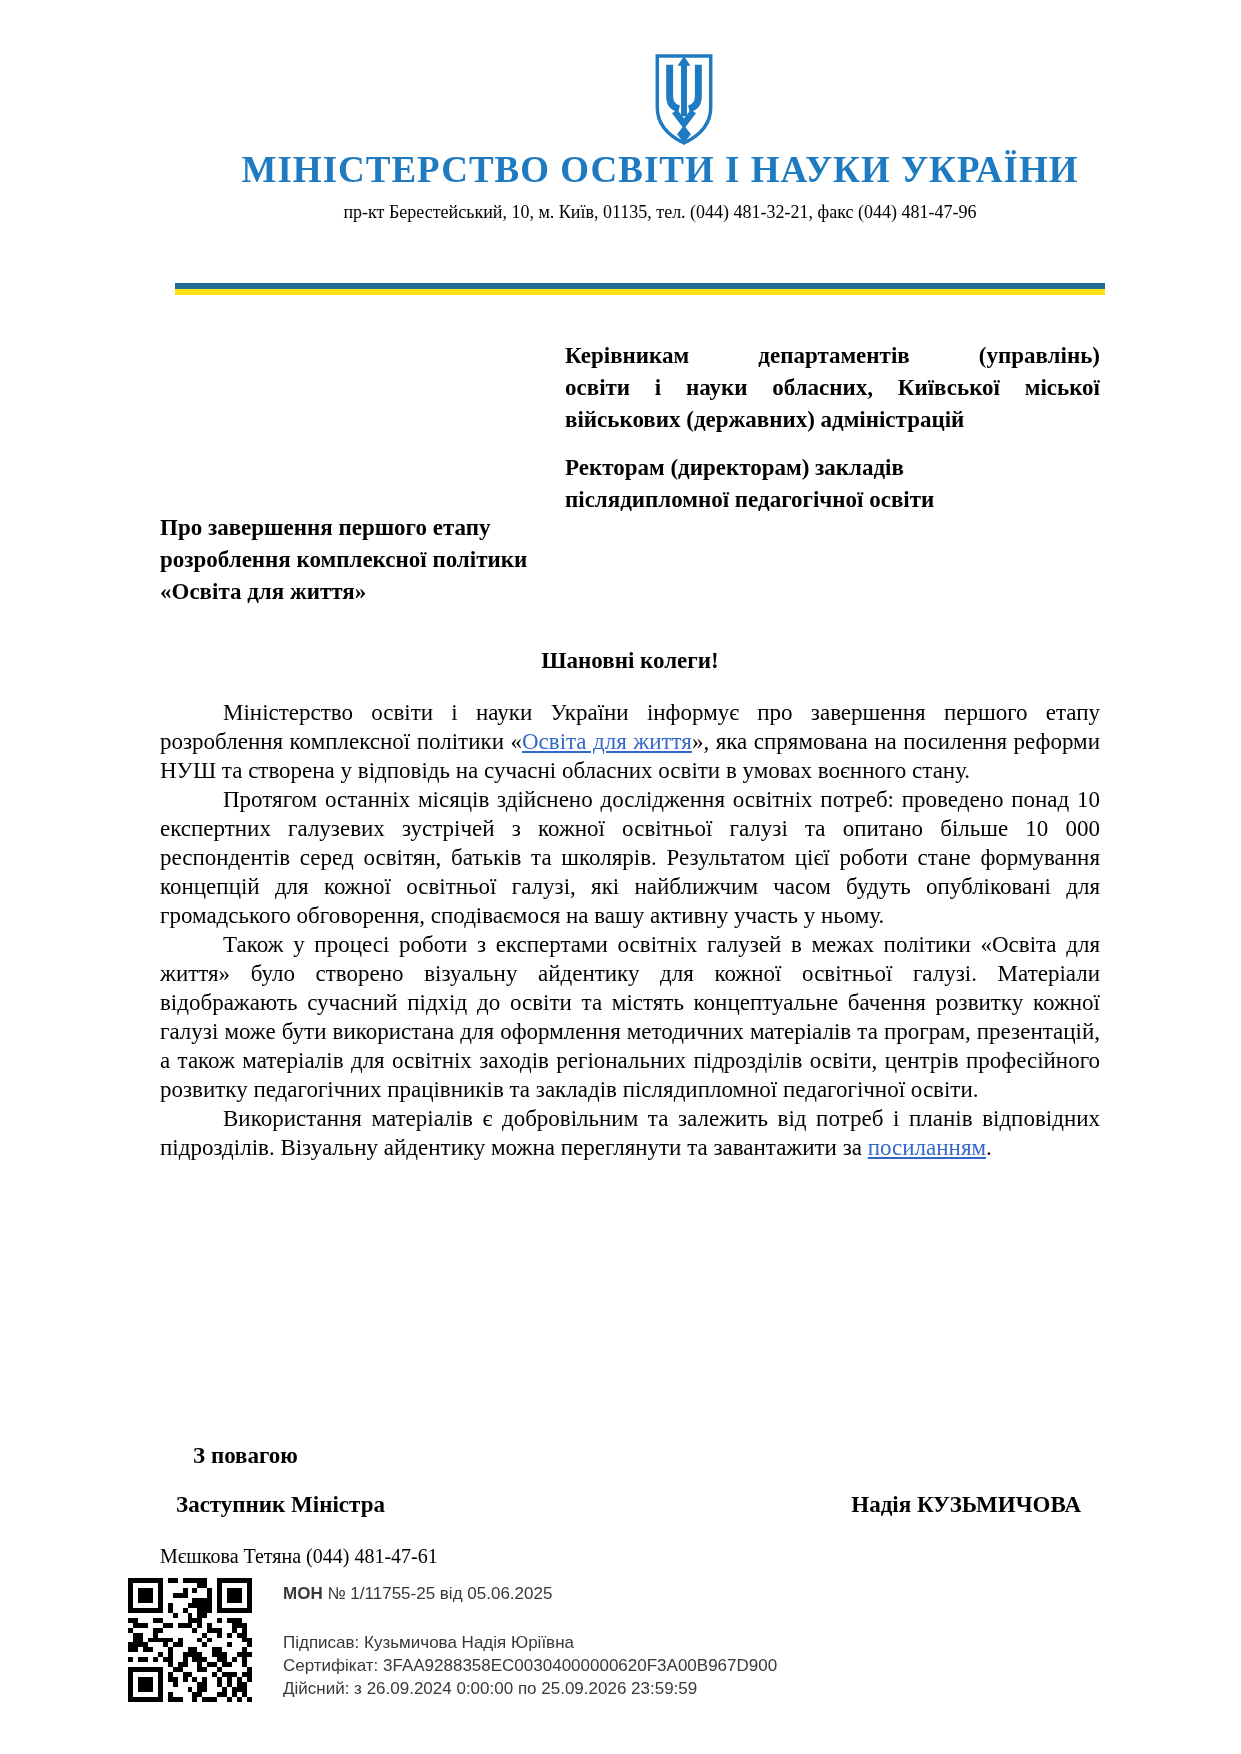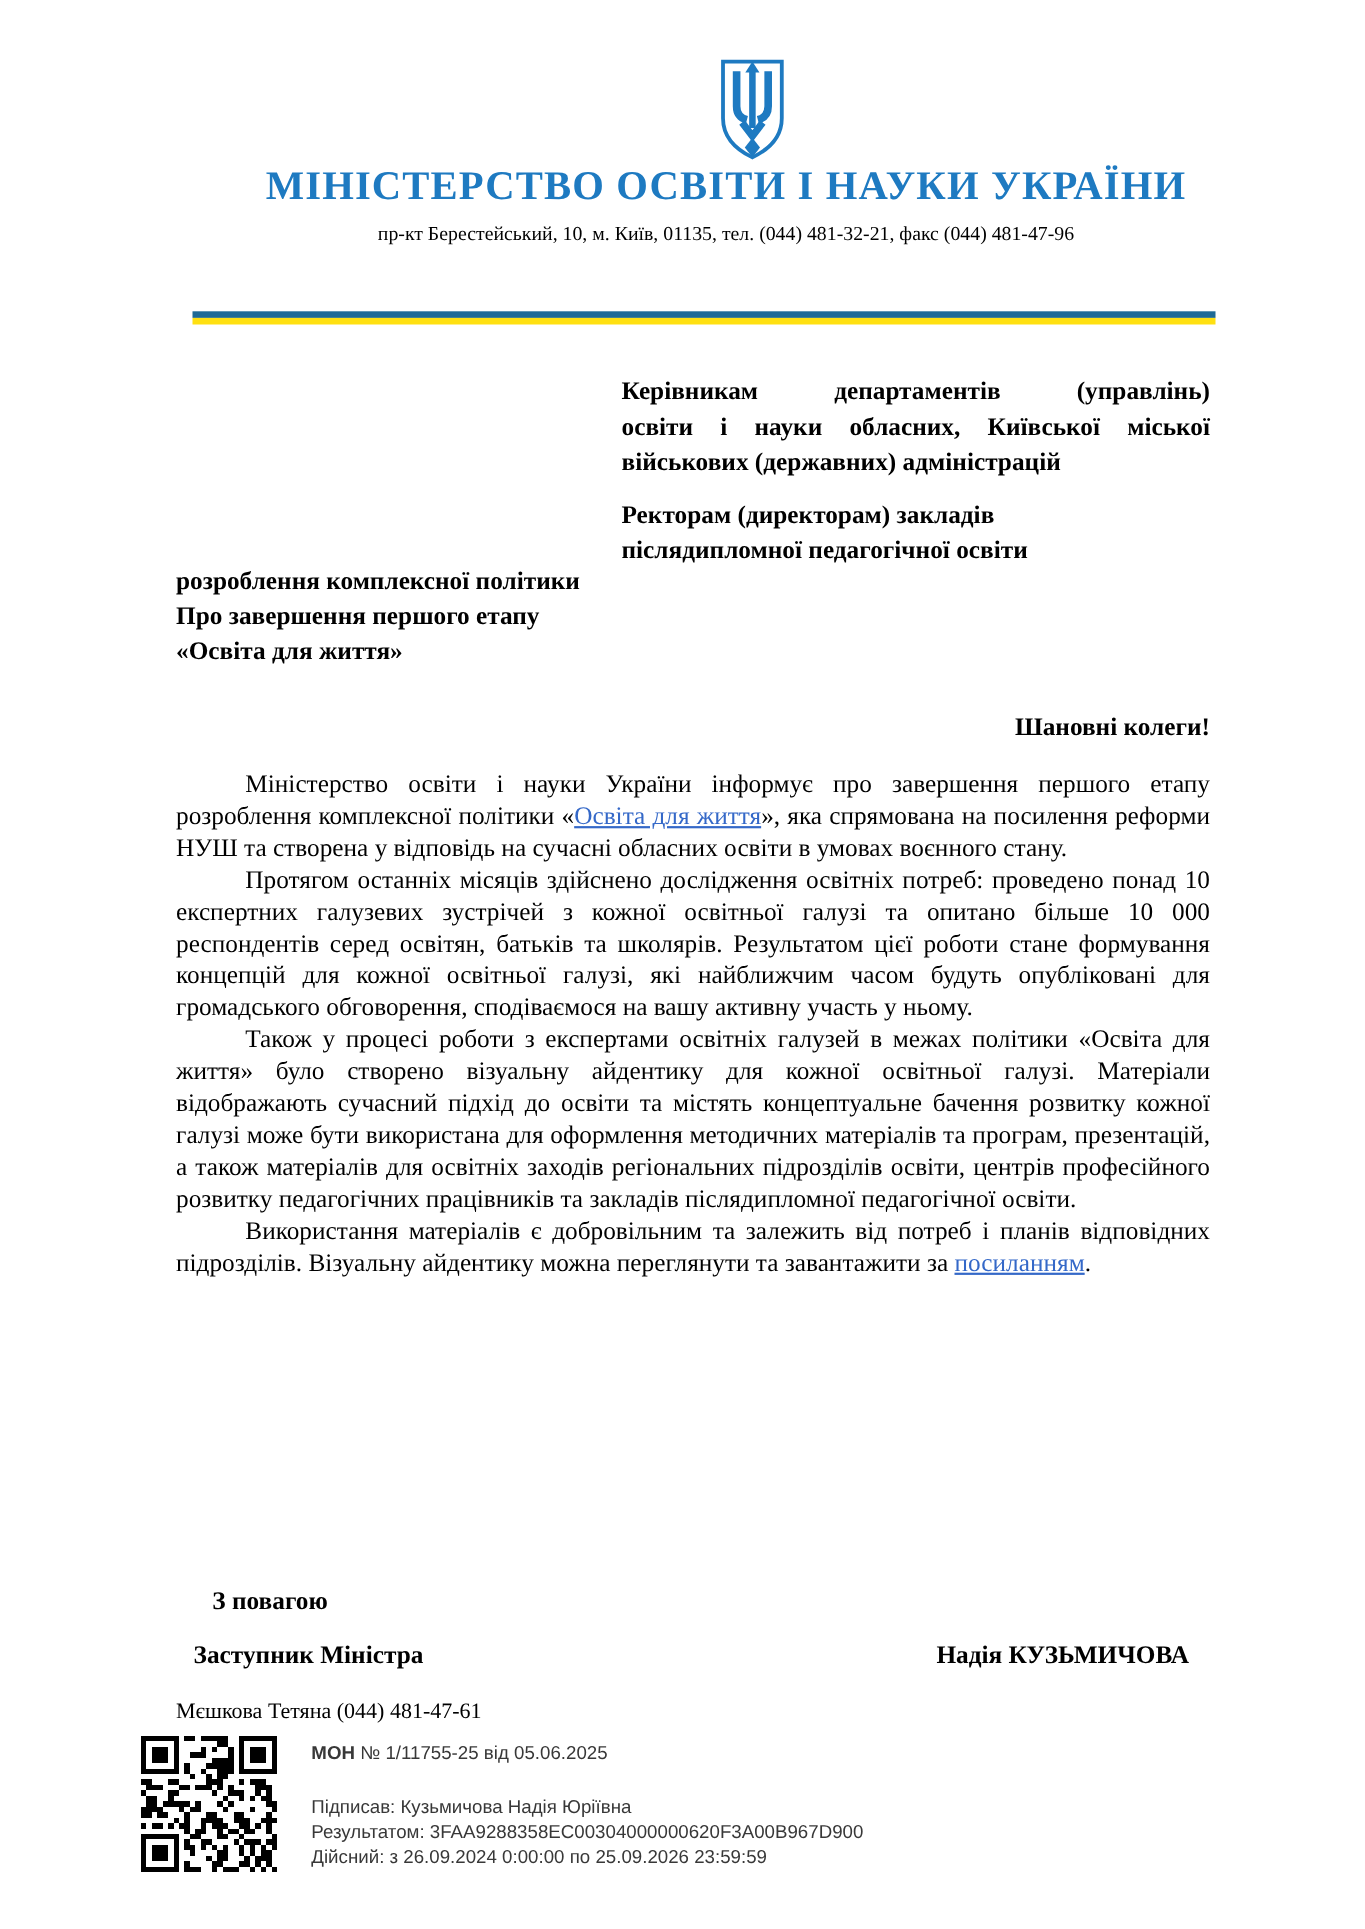--- a/index.html
+++ b/index.html
@@ -30,21 +30,21 @@
   .recipients .line{text-align:left;}
   .recipients .line.stretch{text-align:justify;text-align-last:justify;}
   .recipients .group2{margin-top:16px;}
 
   
   .subject{position:absolute;left:160px;top:512px;width:470px;
     font-weight:bold;font-size:23px;line-height:32px;}
 
   
   .salutation{position:absolute;left:160px;top:648px;width:940px;
-    text-align:right;font-weight:bold;font-size:23px;}
+    text-align:center;font-weight:bold;font-size:23px;}
   .body-text{position:absolute;left:160px;top:698px;width:940px;
     font-size:23px;line-height:29px;text-align:justify;}
   .body-text p{margin:0;text-indent:63px;}
   a.doc-link{color:var(--link-color);text-decoration:underline;cursor:pointer;}
 
   
   .closing{position:absolute;left:160px;top:1443px;font-weight:bold;font-size:23px;margin-left:33px;}
   .sig-row{position:absolute;left:176px;top:1492px;width:905px;
     display:flex;justify-content:space-between;font-weight:bold;font-size:23px;}
   .contact{position:absolute;left:160px;top:1545px;font-size:20px;}
@@ -93,22 +93,22 @@
       <div class="line stretch">освіти і науки обласних, Київської міської</div>
       <div class="line">військових (державних) адміністрацій</div>
     </div>
     <div class="group2">
       <div class="line">Ректорам (директорам) закладів</div>
       <div class="line">післядипломної педагогічної освіти</div>
     </div>
   </div>
 
   <div class="subject">
+    <div>Про завершення першого етапу</div>
     <div>розроблення комплексної політики</div>
-    <div>Про завершення першого етапу</div>
     <div>«Освіта для життя»</div>
   </div>
 
   <div class="salutation">Шановні колеги!</div>
 
   <div class="body-text">
     <p><span>Міністерство освіти і науки України інформує про завершення першого етапу розроблення комплексної політики «</span><a class="doc-link">Освіта для життя</a><span>», яка спрямована на посилення реформи НУШ та створена у відповідь на сучасні обласних освіти в умовах воєнного стану.</span></p>
     <p>Протягом останніх місяців здійснено дослідження освітніх потреб: проведено понад 10 експертних галузевих зустрічей з кожної освітньої галузі та опитано більше 10 000 респондентів серед освітян, батьків та школярів. Результатом цієї роботи стане формування концепцій для кожної освітньої галузі, які найближчим часом будуть опубліковані для громадського обговорення, сподіваємося на вашу активну участь у ньому.</p>
     <p>Також у процесі роботи з експертами освітніх галузей в межах політики «Освіта для життя» було створено візуальну айдентику для кожної освітньої галузі. Матеріали відображають сучасний підхід до освіти та містять концептуальне бачення розвитку кожної галузі може бути використана для оформлення методичних матеріалів та програм, презентацій, а також матеріалів для освітніх заходів регіональних підрозділів освіти, центрів професійного розвитку педагогічних працівників та закладів післядипломної педагогічної освіти.</p>
     <p><span>Використання матеріалів є добровільним та залежить від потреб і планів відповідних підрозділів. Візуальну айдентику можна переглянути та завантажити за </span><a class="doc-link">посиланням</a><span>.</span></p>
@@ -328,18 +328,18 @@
     <rect x="94.24" y="4.96" width="24.8" height="24.8" fill="#fff"></rect>
     <rect x="99.2" y="9.92" width="14.879999999999999" height="14.879999999999999" fill="#000"></rect>
     <rect x="0" y="89.28" width="34.72" height="34.72" fill="#000"></rect>
     <rect x="4.96" y="94.24" width="24.8" height="24.8" fill="#fff"></rect>
     <rect x="9.92" y="99.2" width="14.879999999999999" height="14.879999999999999" fill="#000"></rect>
       </svg></div>
   <div class="stamp-text">
     <div class="docnum"><b>МОН</b><span> № 1/11755-25 від 05.06.2025</span></div>
     <div class="meta">
       <div>Підписав: Кузьмичова Надія Юріївна</div>
-      <div>Результатом: 3FAA9288358EC00304000000620F3A00B967D900</div>
+      <div>Сертифікат: 3FAA9288358EC00304000000620F3A00B967D900</div>
       <div>Дійсний: з 26.09.2024 0:00:00 по 25.09.2026 23:59:59</div>
     </div>
   </div>
 
 </div>
 
 </body></html>

